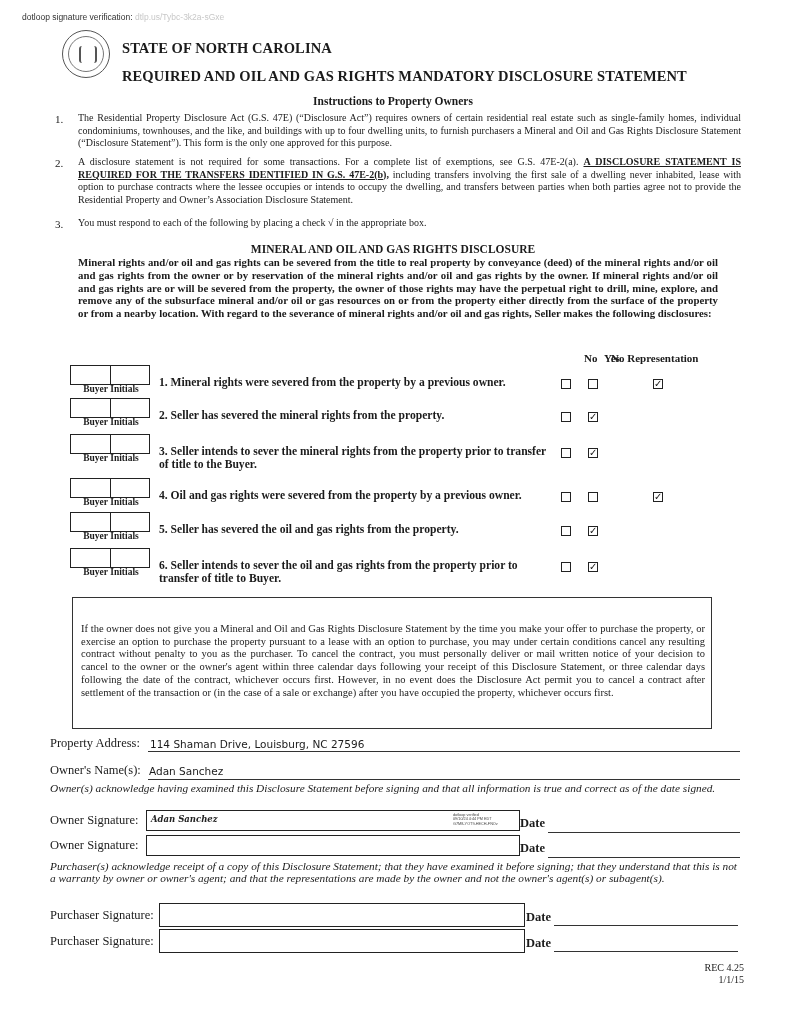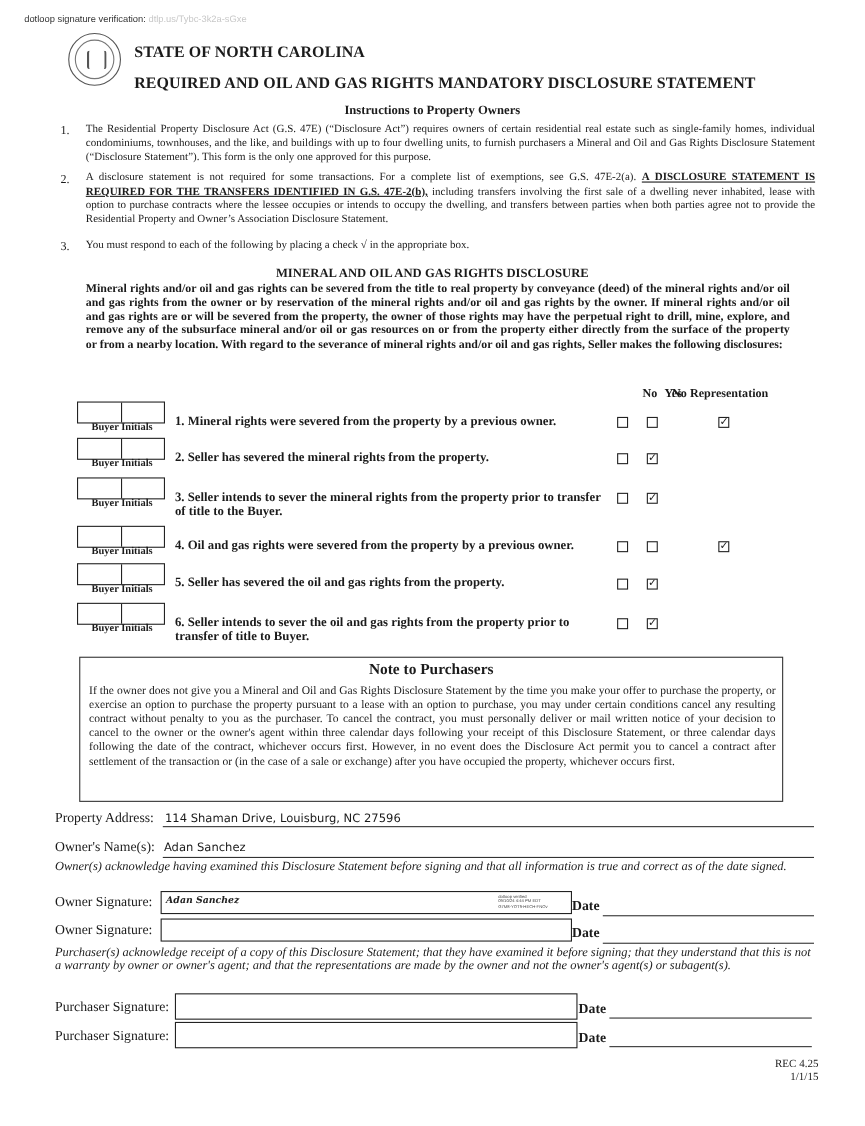--- a/index.html
+++ b/index.html
@@ -115,21 +115,20 @@
     <div>
       <div class="abs init-box" style="left: 70px; top: 548px;"></div>
       <div class="abs init-label" style="left: 70px; top: 567px;">Buyer Initials</div>
       <div class="abs q-text" style="left: 159px; top: 560px; width: 392px;">6. Seller intends to sever the oil and gas rights from the property prior to transfer of title to Buyer.</div>
       <div class="abs cb" aria-checked="false" style="left: 561px; top: 562px;"></div>
       <div class="abs cb" aria-checked="true" style="left: 588px; top: 562px;"><span>✓</span></div>
     </div>
   </div>
 
 <div class="abs note-box">
-  <div class="abs note-title">Note to Purchasers</div>
   <div class="abs note-text para">If the owner does not give you a Mineral and Oil and Gas Rights Disclosure Statement by the time you make your offer to purchase the property, or exercise an option to purchase the property pursuant to a lease with an option to purchase, you may under certain conditions cancel any resulting contract without penalty to you as the purchaser. To cancel the contract, you must personally deliver or mail written notice of your decision to cancel to the owner or the owner's agent within three calendar days following your receipt of this Disclosure Statement, or three calendar days following the date of the contract, whichever occurs first. However, in no event does the Disclosure Act permit you to cancel a contract after settlement of the transaction or (in the case of a sale or exchange) after you have occupied the property, whichever occurs first.</div>
 </div>
 
 <div class="abs field-label" style="left:50px; top:736px;">Property Address:</div>
 <div class="abs field-value" style="left:150px; top:738px;">114 Shaman Drive, Louisburg, NC 27596</div>
 <div class="abs underline" style="left:148px; top:751px; width:592px;"></div>
 
 <div class="abs field-label" style="left:50px; top:763px;">Owner's Name(s):</div>
 <div class="abs field-value" style="left:149px; top:765px;">Adan Sanchez</div>
 <div class="abs underline" style="left:148px; top:779px; width:592px;"></div>

